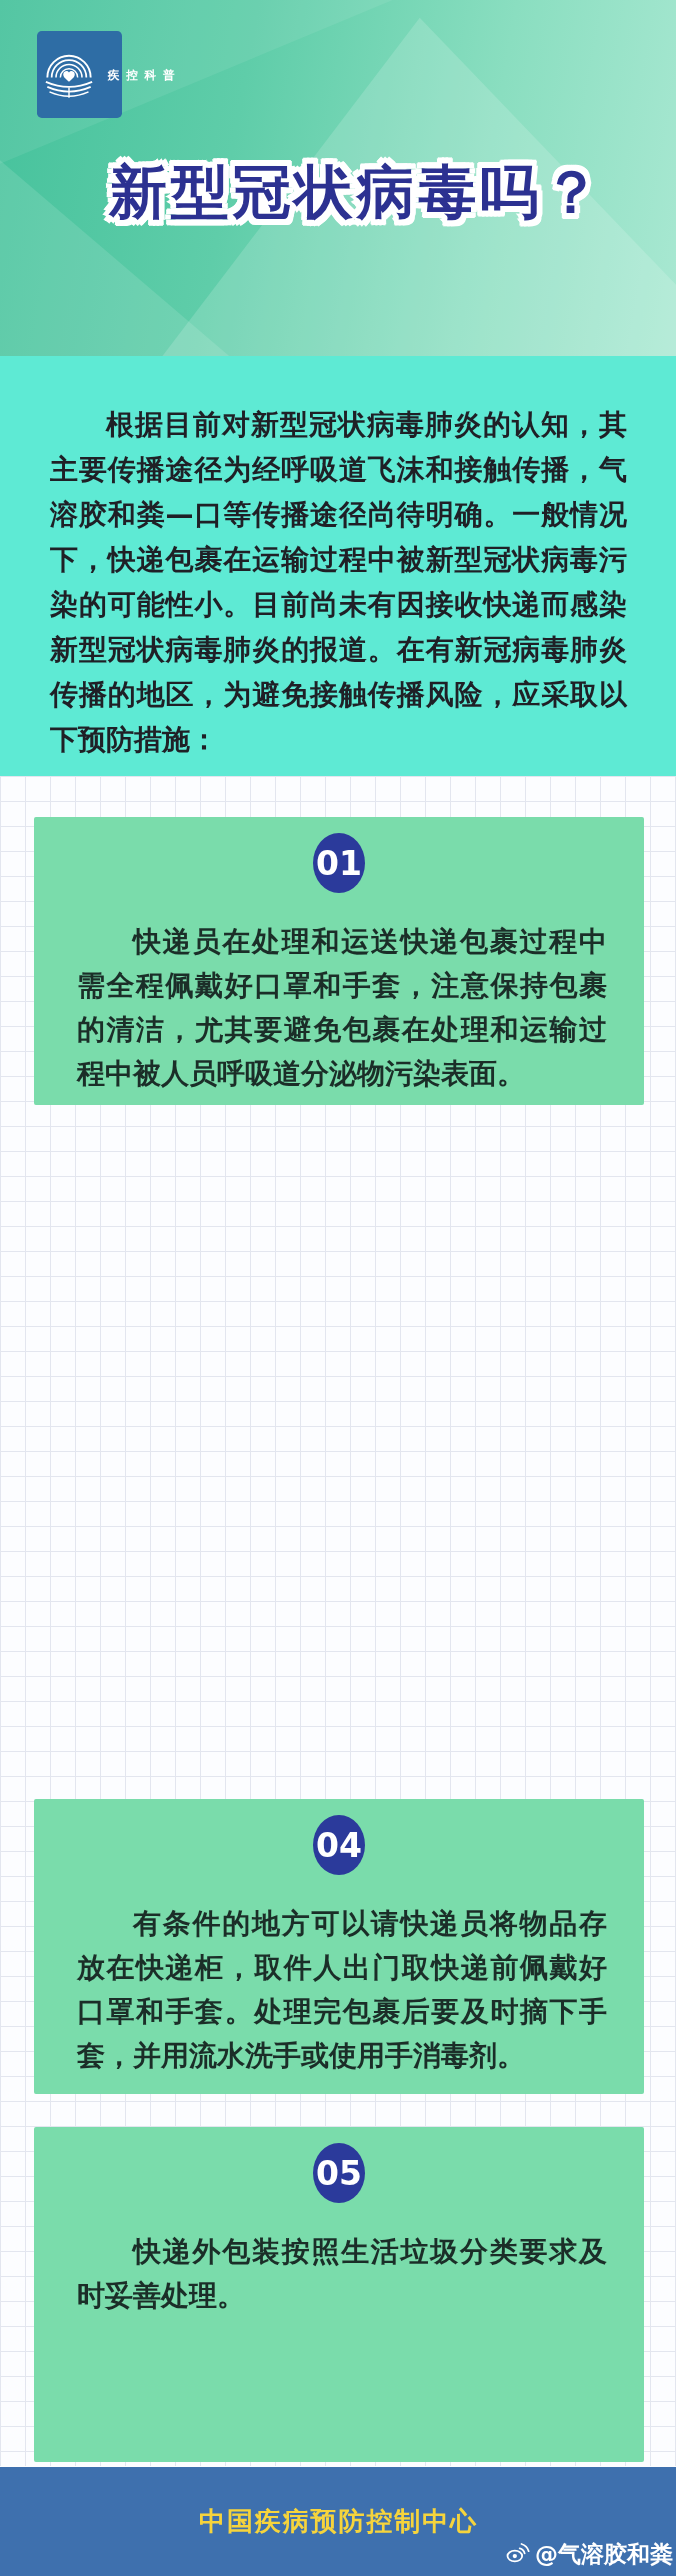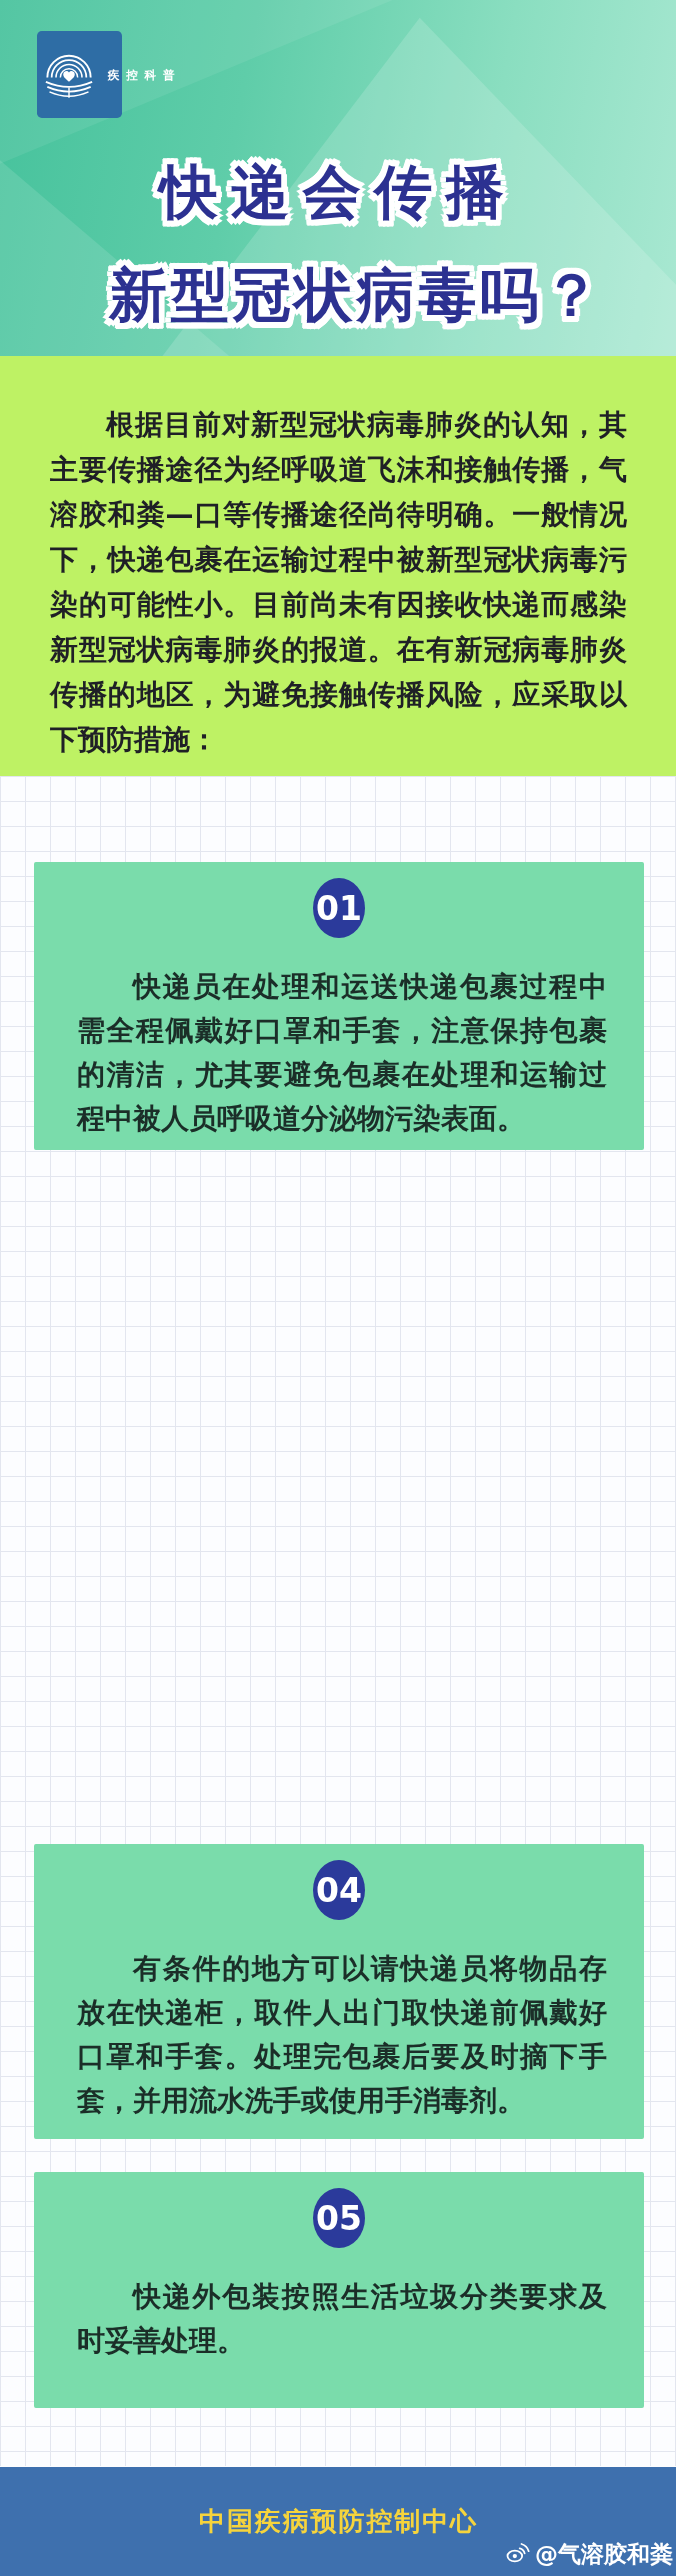--- a/index.html
+++ b/index.html
@@ -40,46 +40,45 @@
       -4.8px -4.8px 0 #fff, 0 -5.8px 0 #fff, 4.8px -4.8px 0 #fff,
       -5.8px 0 0 #fff, 5.8px 0 0 #fff,
       -4.8px 4.8px 0 #fff, 0 5.8px 0 #fff, 4.8px 4.8px 0 #fff,
       -3.9px -5.8px 0 #fff, 3.9px 5.8px 0 #fff, -3.9px 5.8px 0 #fff, 3.9px -5.8px 0 #fff;
   }
   .title-line1{letter-spacing:13.5px;}
   .title-line2{letter-spacing:3.9px;padding-left:36px;}
   
   .intro{
     position:absolute;left:0;top:356px;width:677px;height:421px;
-    background:#bef264;box-sizing:border-box;
+    background:#5eead4;box-sizing:border-box;
     padding:46px 50px 0 50px;
   }
   .intro-text{
     font-size:28px;line-height:45px;font-weight:bold;color:#1f2026;
     text-indent:2em;text-align:justify;
   }
   
   .grid-section{
     position:absolute;left:0;top:776px;width:677px;height:1690px;
     background-color:#fcfdff;
     background-image:
       linear-gradient(#e3e6ef 1px,transparent 1px),
       linear-gradient(90deg,#e3e6ef 1px,transparent 1px);
     background-size:25px 25px;
   }
   .card{
     position:absolute;left:34px;width:610px;background:#7adcab;border-radius:1.9px;
     box-sizing:border-box;
-    margin-top:45px;
   }
   .card1{top:41px;height:288px;}
   .card2{top:369px;height:290px;}
   .card3{top:696px;height:290px;}
   .card4{top:1023px;height:295px;}
-  .card5{top:1351px;height:236px;}
+  .card5{top:1351px;height:335px;}
   .badge{
     width:52px;height:60px;border-radius:50%;
     background:#2b3a9b;color:#ffffff;
     font-size:33px;font-weight:bold;
     display:flex;align-items:center;justify-content:center;
     margin:16.4px auto 0 auto;
   }
   .card-text{
     margin-top:27px;padding:0 37px 0 43px;
     font-size:28px;line-height:44px;font-weight:bold;color:#1b2e28;
@@ -120,21 +119,20 @@
         <path d="M12 44 Q44 58 76 44" stroke="#fff" stroke-width="2.6"></path>
         <path d="M14 51 Q44 64 74 51" stroke="#fff" stroke-width="2.4"></path>
         <path d="M17 58 Q44 70 71 58" stroke="#fff" stroke-width="2.2"></path>
         <path d="M44 52 V 66" stroke="#fff" stroke-width="2"></path>
       </svg>
     </span>
     <div class="logo-label">疾控科普</div>
   </div>
 
   <div class="title">
-    <div class="title-line title-line1">快递会传播</div>
     <div class="title-line title-line2">新型冠状病毒吗？</div>
   </div>
 </div>
 
 <div class="intro">
   <div class="intro-text">根据目前对新型冠状病毒肺炎的认知，其主要传播途径为经呼吸道飞沫和接触传播，气溶胶和粪—口等传播途径尚待明确。一般情况下，快递包裹在运输过程中被新型冠状病毒污染的可能性小。目前尚未有因接收快递而感染新型冠状病毒肺炎的报道。在有新冠病毒肺炎传播的地区，为避免接触传播风险，应采取以下预防措施：</div>
 </div>
 
 <div class="grid-section">
 

